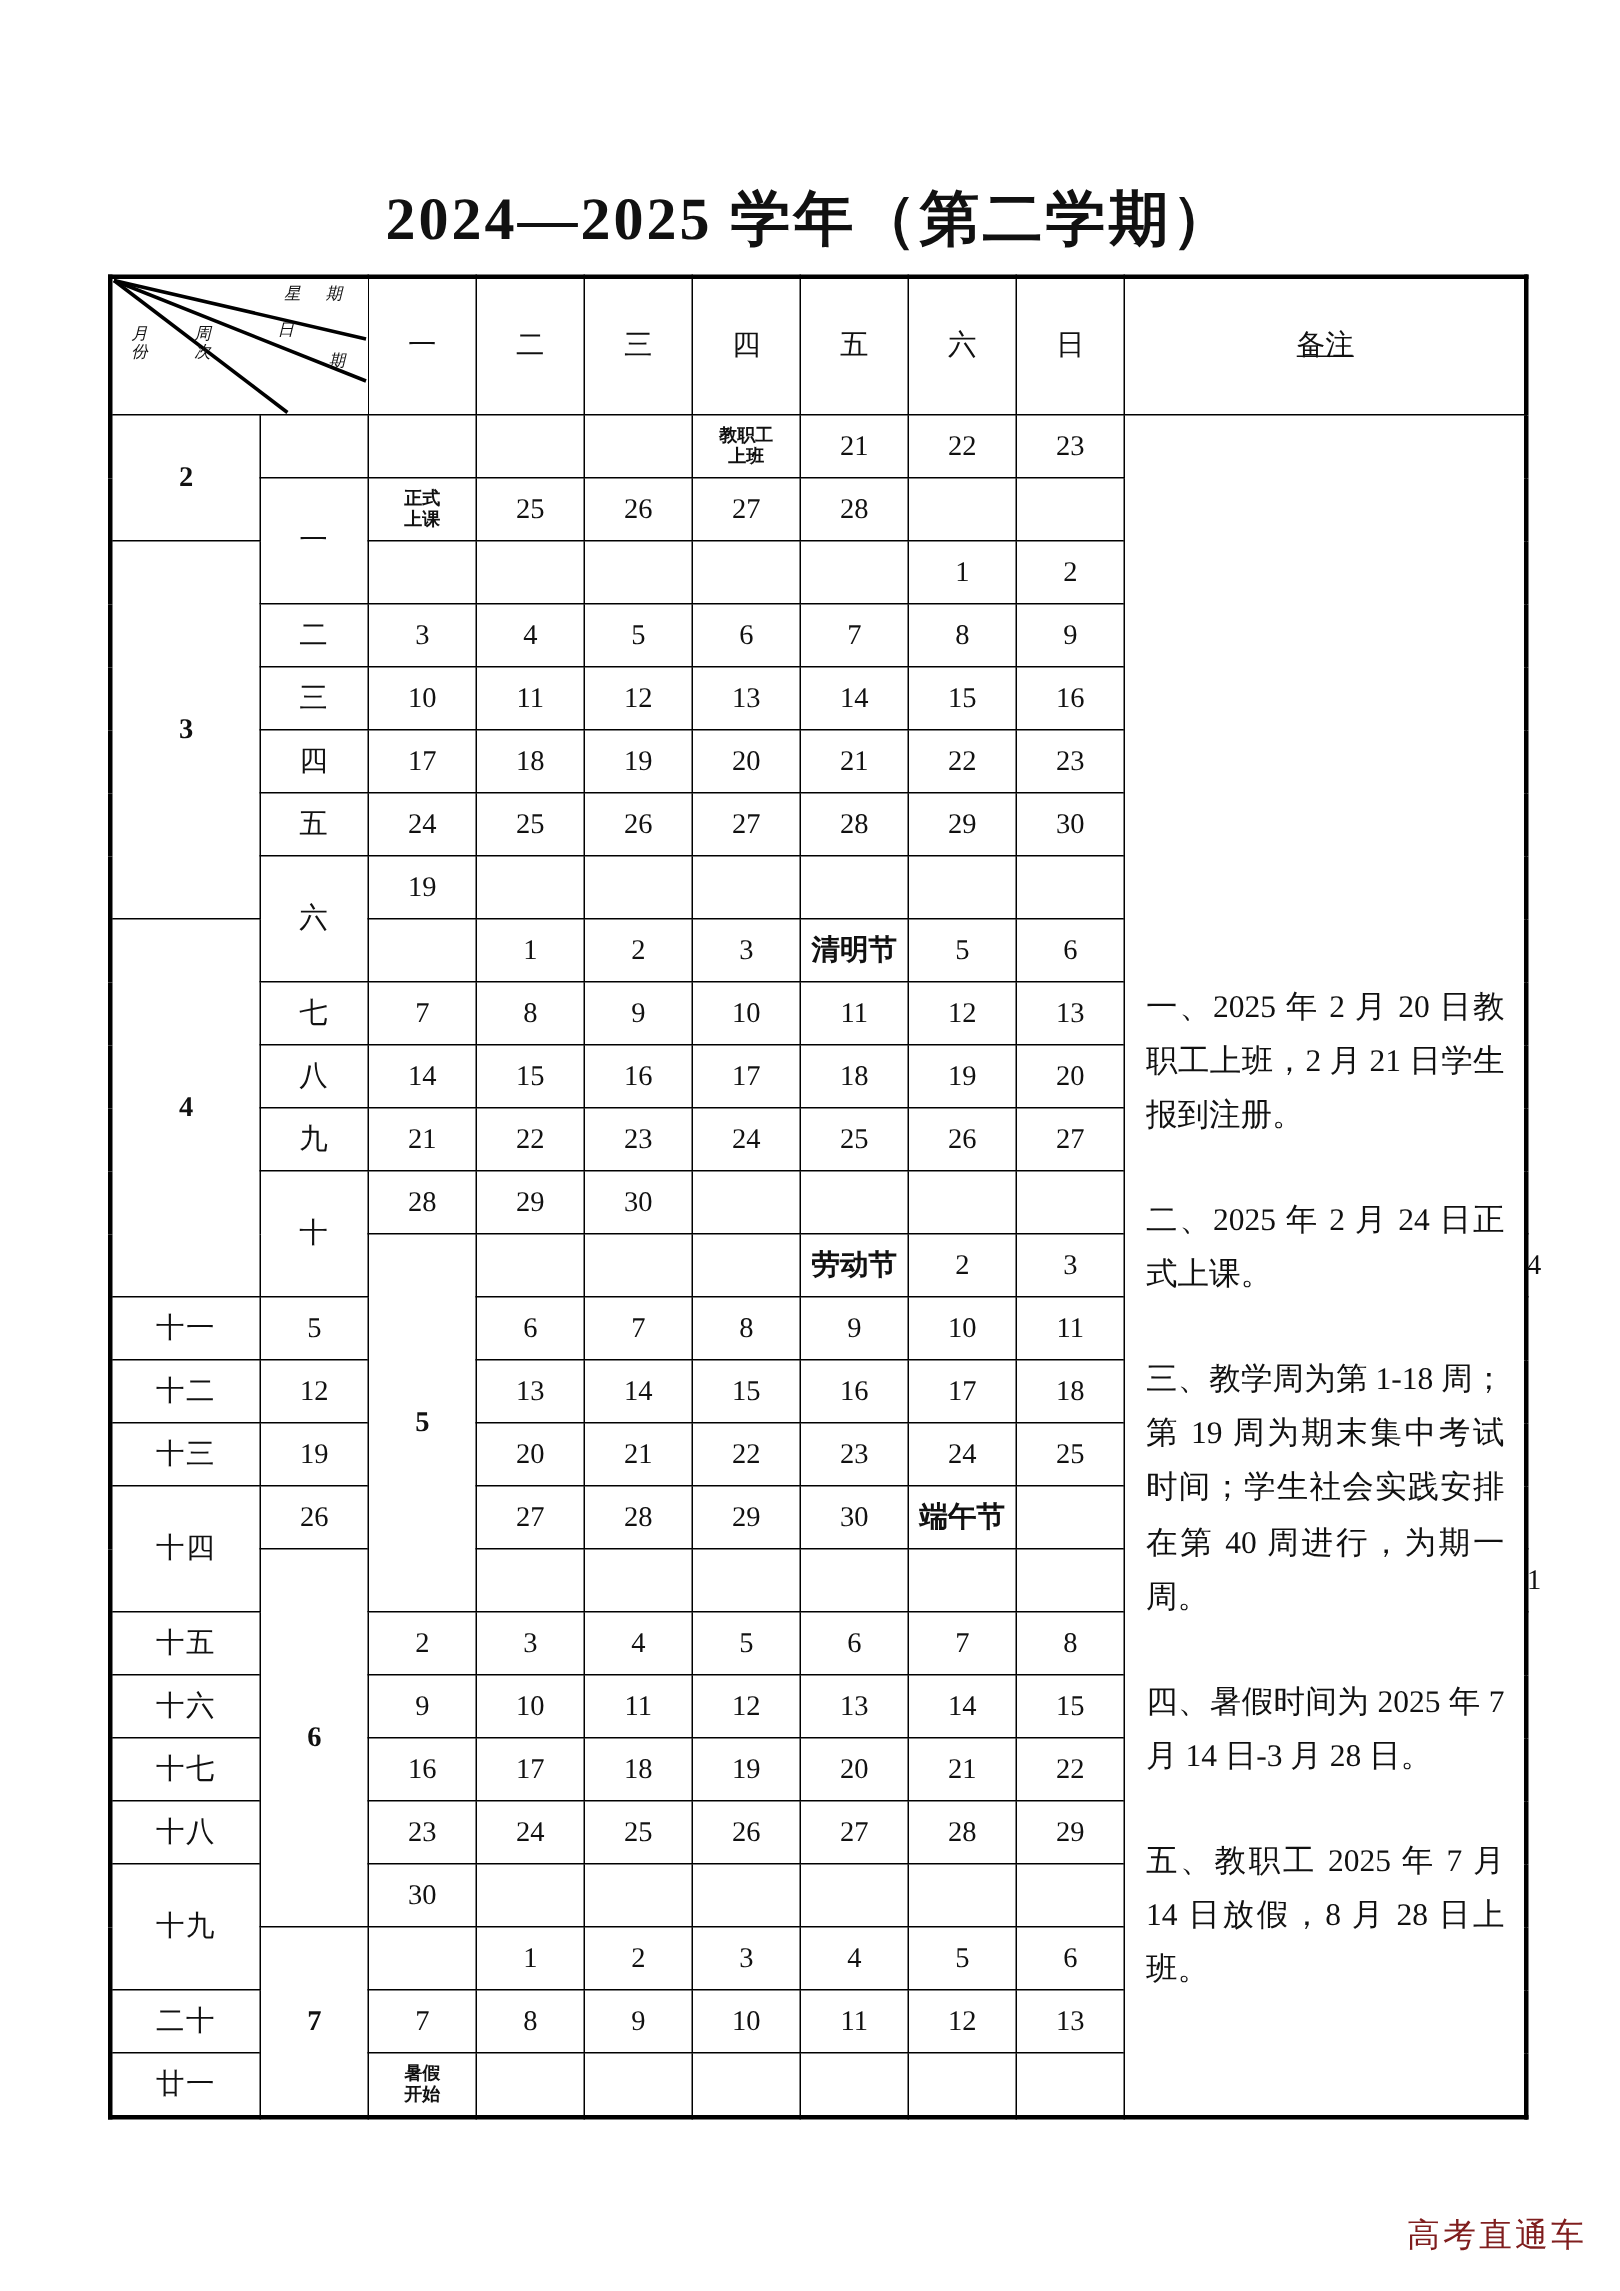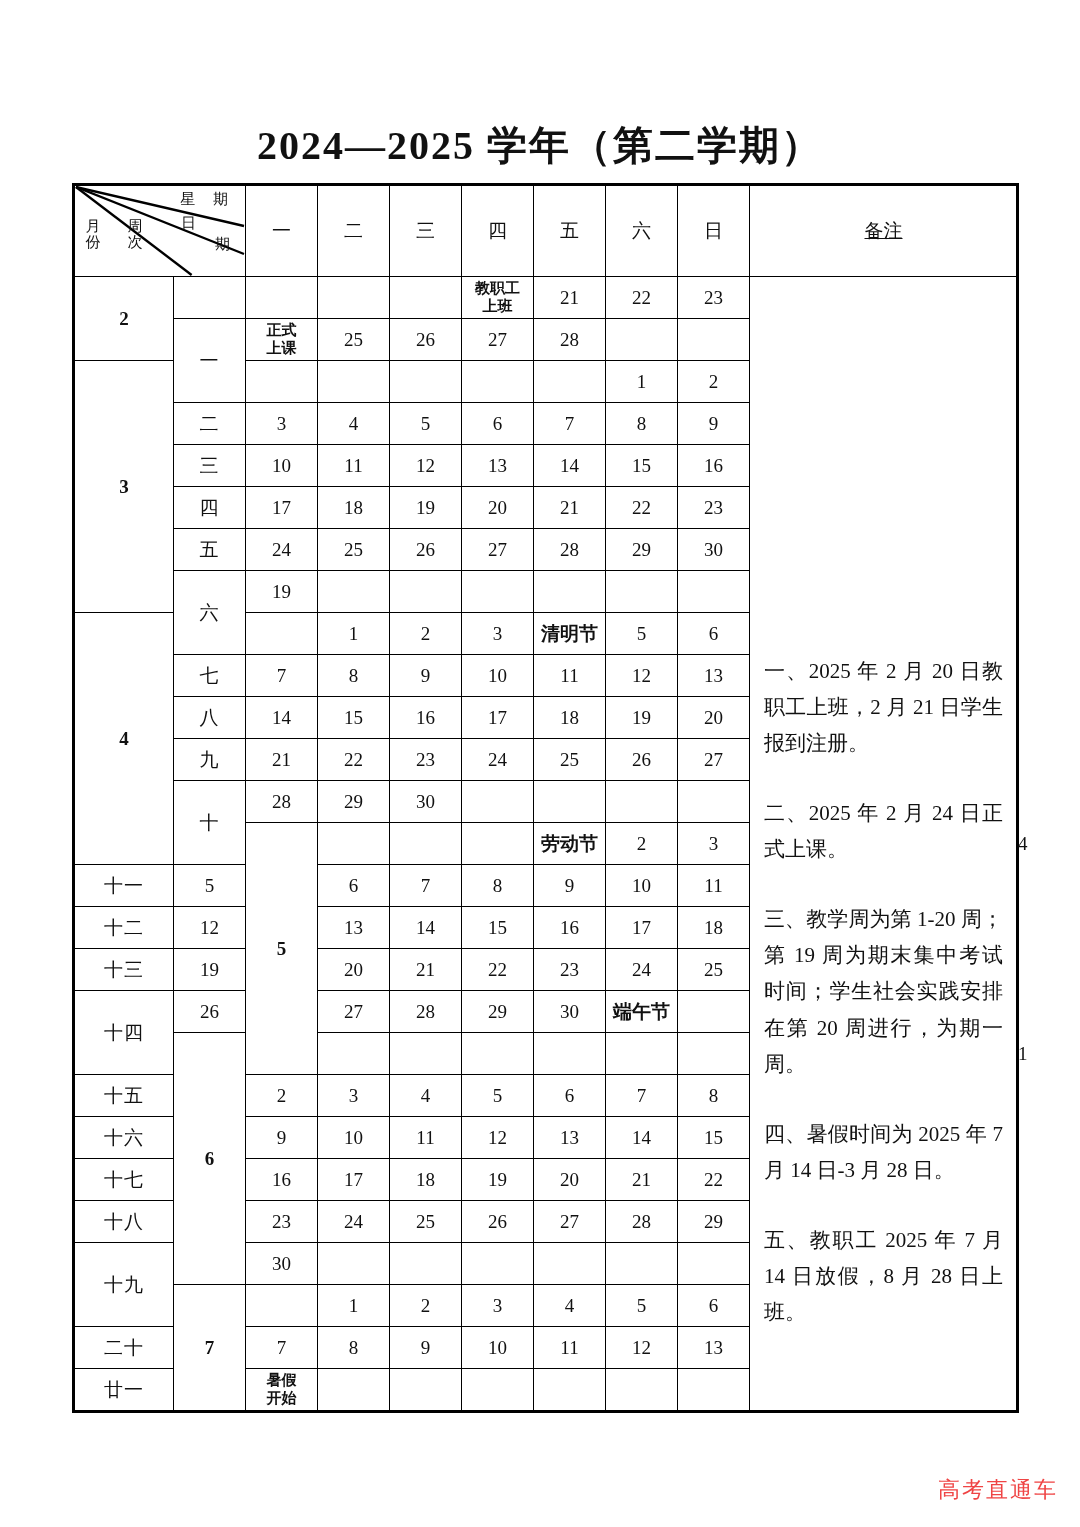--- a/index.html
+++ b/index.html
@@ -69,25 +69,26 @@
     overflow: hidden;
   }
   td.corner .corner-svg {
     position: absolute;
     left: 0; top: 0;
     width: 100%; height: 100%;
     display: block;
   }
   td.corner .lbl {
     position: absolute;
-    font-size: 15px;
+    font-size: 11px;
     line-height: 1.08;
     font-family: "Liberation Serif", "DejaVu Serif", serif;
     white-space: nowrap;
     color: #111;
+    font-style: italic;
   }
   td.corner .lbl-weekday { right: 10px; top: 5px; letter-spacing: 7px; }
   td.corner .lbl-date    { right: 48px; top: 29px; letter-spacing: 1px; }
   td.corner .lbl-date2   { right: 14px; top: 50px; letter-spacing: 1px; }
   td.corner .lbl-weeknum { left: 52px; top: 32px; width: 16px; text-align: center;}
   td.corner .lbl-month   { left: 10px; top: 32px; width: 16px; text-align: center;}
 
   td.wd-head { font-size: 20px; }
   td.note-head { font-size: 20px; text-decoration: underline; }
 
@@ -97,21 +98,21 @@
 
   td.month-cell { font-size: 22px; font-weight: 700; }
   td.week-cell  { font-size: 19px; letter-spacing: 1px; }
   td.day-cell   { font-size: 19px; }
   td.evt {
     font-size: 15px;
     font-weight: 700;
     letter-spacing: 0px;
     line-height: 1.25;
   }
-  td.evt.two-line { font-size: 15px; }
+  td.evt.two-line { font-size: 12px; }
 
   
   td.notes {
     vertical-align: top;
     text-align: left;
     padding: 0;
   }
   .notes-inner {
     padding: 0 14px;
     font-size: 21px;
@@ -122,21 +123,21 @@
   .note-p { margin: 0 0 34px 0; }
   .note-p:first-child { margin-top: 2px; }
   .note-spacer-top { height: 330px; }
 
   
   .watermark {
     position: absolute;
     right: 22px;
     bottom: 22px;
     font-size: 22px;
-    color: #ef4444;
+    color: #7f1d1d;
     letter-spacing: 2px;
     font-family: "Liberation Sans", "DejaVu Sans", sans-serif;
     user-select: none;
   }
 </style>
 </head>
 <body>
 
 <div class="page-title">2024—2025 学年（第二学期）</div>
 
@@ -192,21 +193,21 @@
           <td class="day-cell"></td>
           <td class="day-cell evt two-line"><span>教职工</span><br><span>上班</span></td>
           <td class="day-cell">21</td>
           <td class="day-cell">22</td>
           <td class="day-cell">23</td>
           <td class="notes" rowspan="27">
             <div class="notes-inner">
               <div class="note-spacer-top"></div>
               <p class="note-p">一、2025 年 2 月 20 日教职工上班，2 月 21 日学生报到注册。</p>
               <p class="note-p">二、2025 年 2 月 24 日正式上课。</p>
-              <p class="note-p">三、教学周为第 1-20 周；第 19 周为期末集中考试时间；学生社会实践安排在第 20 周进行，为期一周。</p>
+              <p class="note-p">三、教学周为第 1-18 周；第 19 周为期末集中考试时间；学生社会实践安排在第 40 周进行，为期一周。</p>
               <p class="note-p">四、暑假时间为 2025 年 7 月 14 日-3 月 28 日。</p>
               <p class="note-p">五、教职工 2025 年 7 月 14 日放假，8 月 28 日上班。</p>
             </div>
           </td>
         </tr>
         <tr class="r-split">
           <td class="week-cell" rowspan="2">一</td>
           <td class="day-cell evt two-line"><span>正式</span><br><span>上课</span></td>
           <td class="day-cell">25</td>
           <td class="day-cell">26</td>

